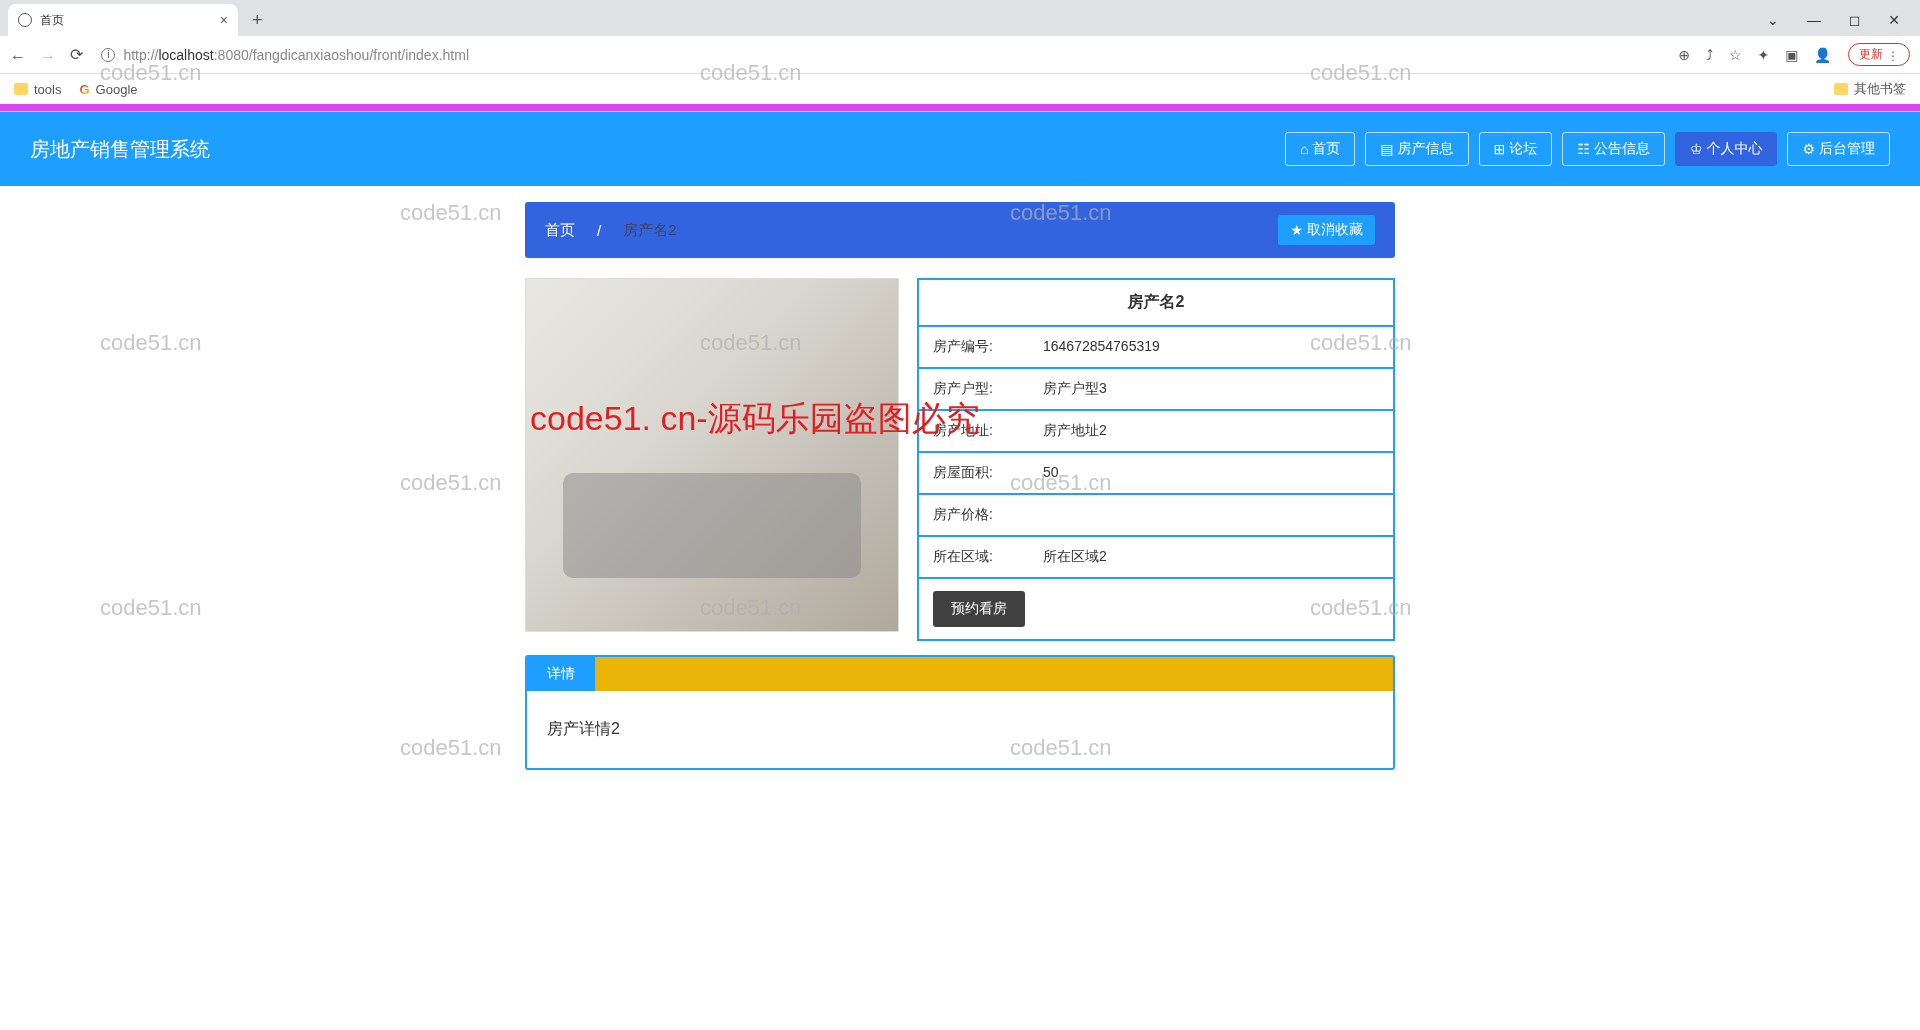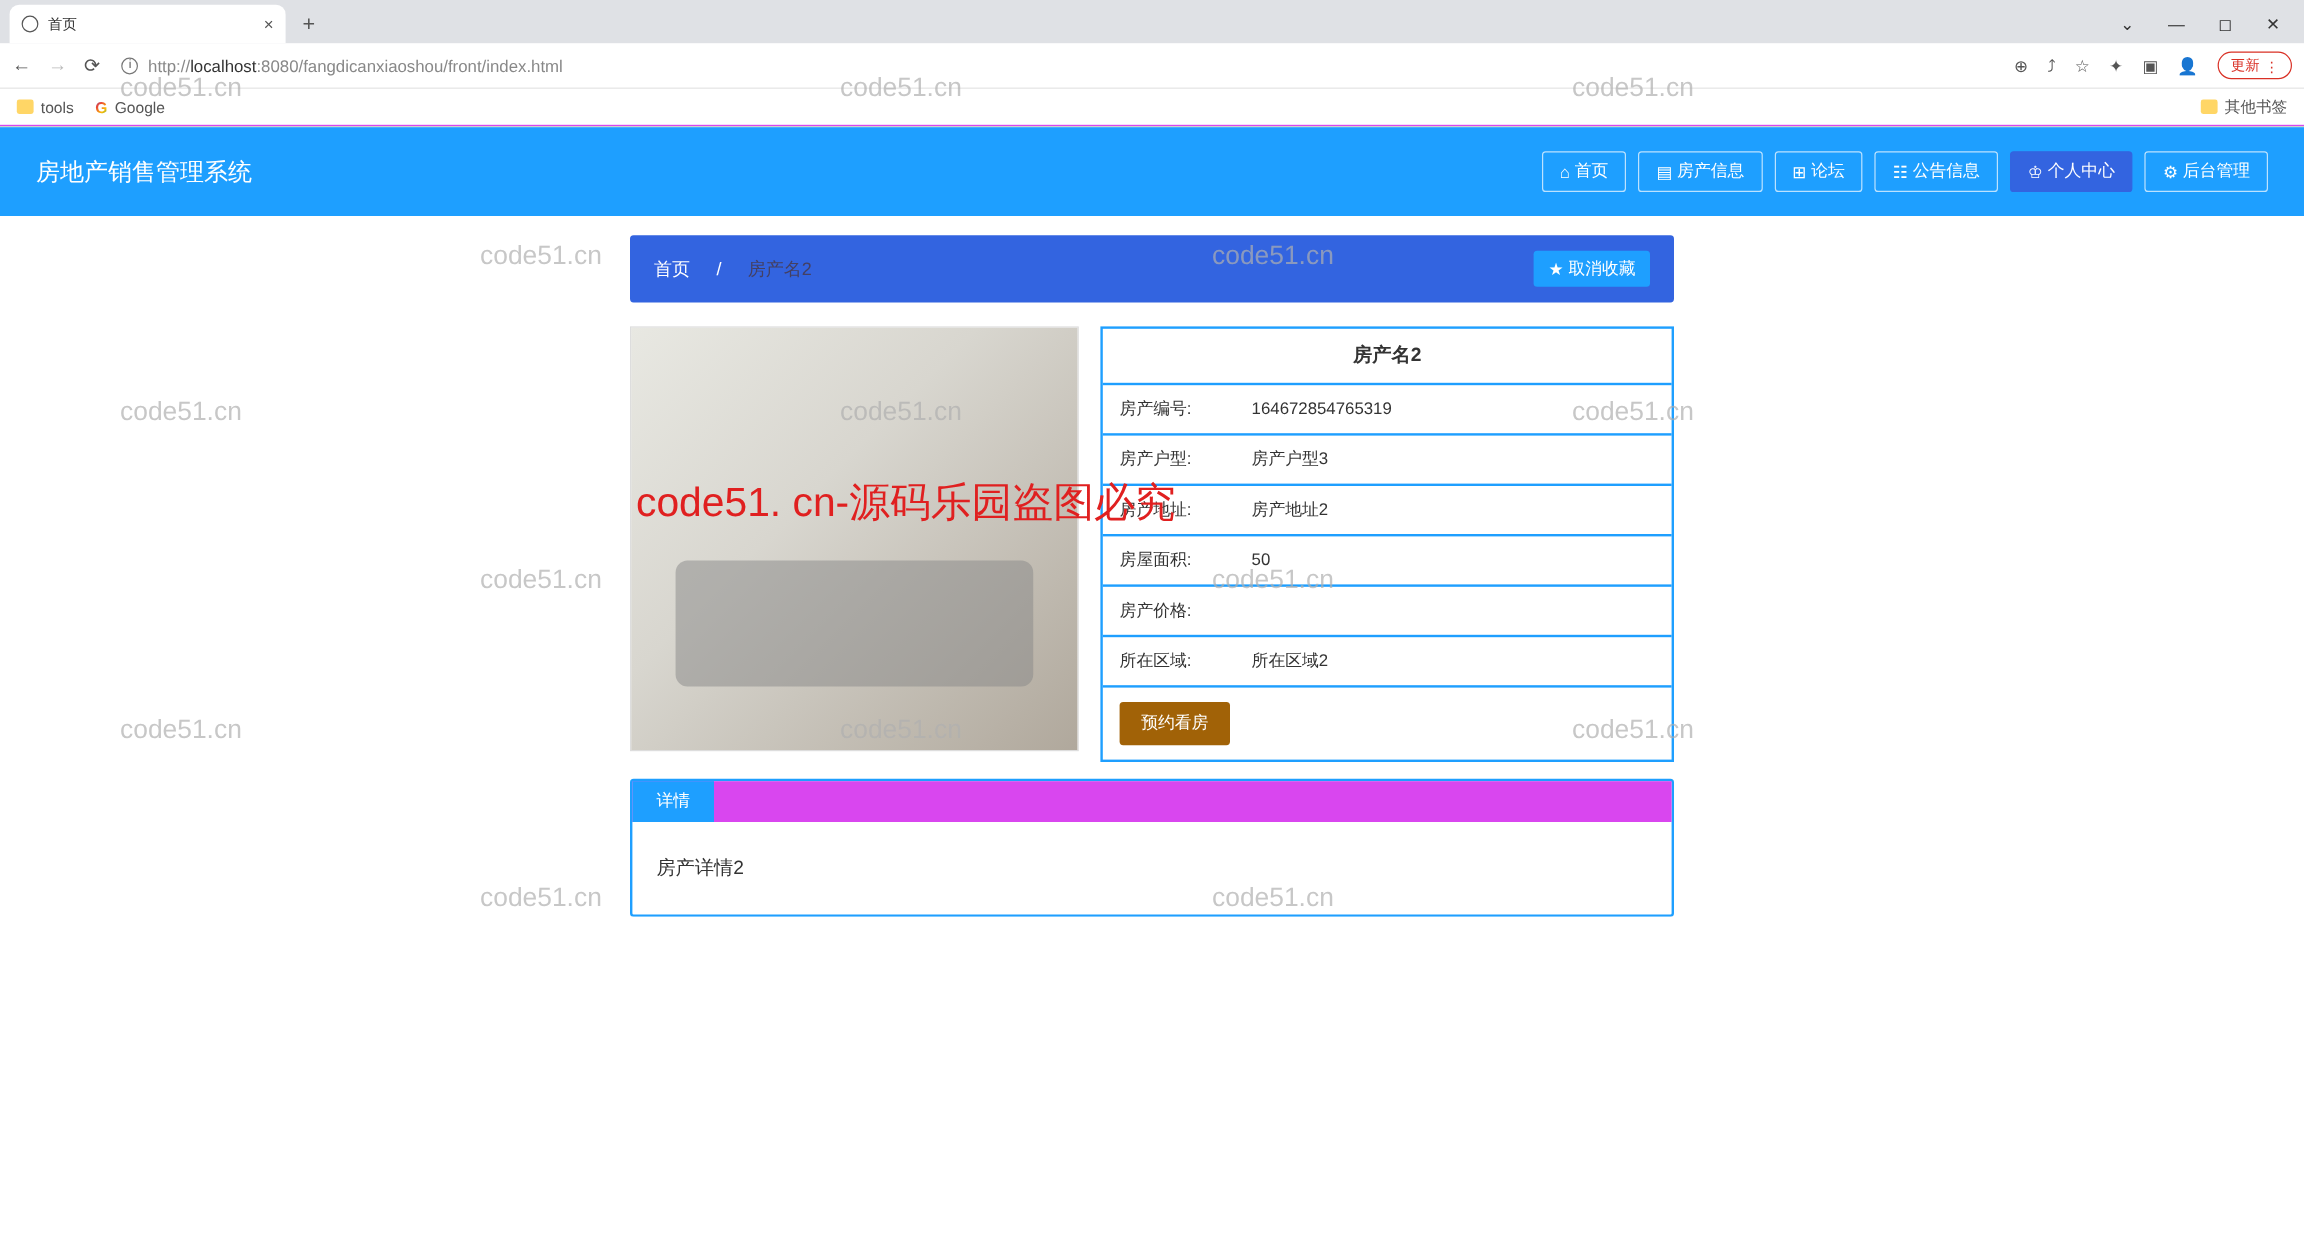--- a/index.html
+++ b/index.html
@@ -110,21 +110,21 @@
       gap: 4px;
     }
     .bookmark-bar {
       display: flex;
       align-items: center;
       background: #fff;
       padding: 6px 14px;
       gap: 18px;
       font-size: 13px;
       color: #555;
-      border-bottom: 1px solid #d946ef;
+      border-bottom: 7px solid #d946ef;
     }
     .bookmark-item {
       display: flex;
       align-items: center;
       gap: 6px;
     }
     .folder-icon {
       width: 14px;
       height: 12px;
       background: #ffd666;
@@ -248,34 +248,34 @@
       color: #333;
     }
     .info-row .value {
       flex: 1;
       padding: 11px 14px;
     }
     .action-row {
       padding: 12px 14px;
     }
     .action-btn {
-      background: #a16207;
+      background: #404040;
       color: #fff;
       border: none;
       padding: 9px 18px;
       font-size: 14px;
       border-radius: 3px;
     }
     .tabs-card {
       border: 2px solid #1e9fff;
       margin-top: 14px;
       border-radius: 3px;
     }
     .tab-head {
-      background: #d946ef;
+      background: #eab308;
       display: flex;
     }
     .tab-active {
       background: #1e9fff;
       color: #fff;
       padding: 8px 20px;
       font-size: 14px;
     }
     .tab-content {
       padding: 28px 20px;

